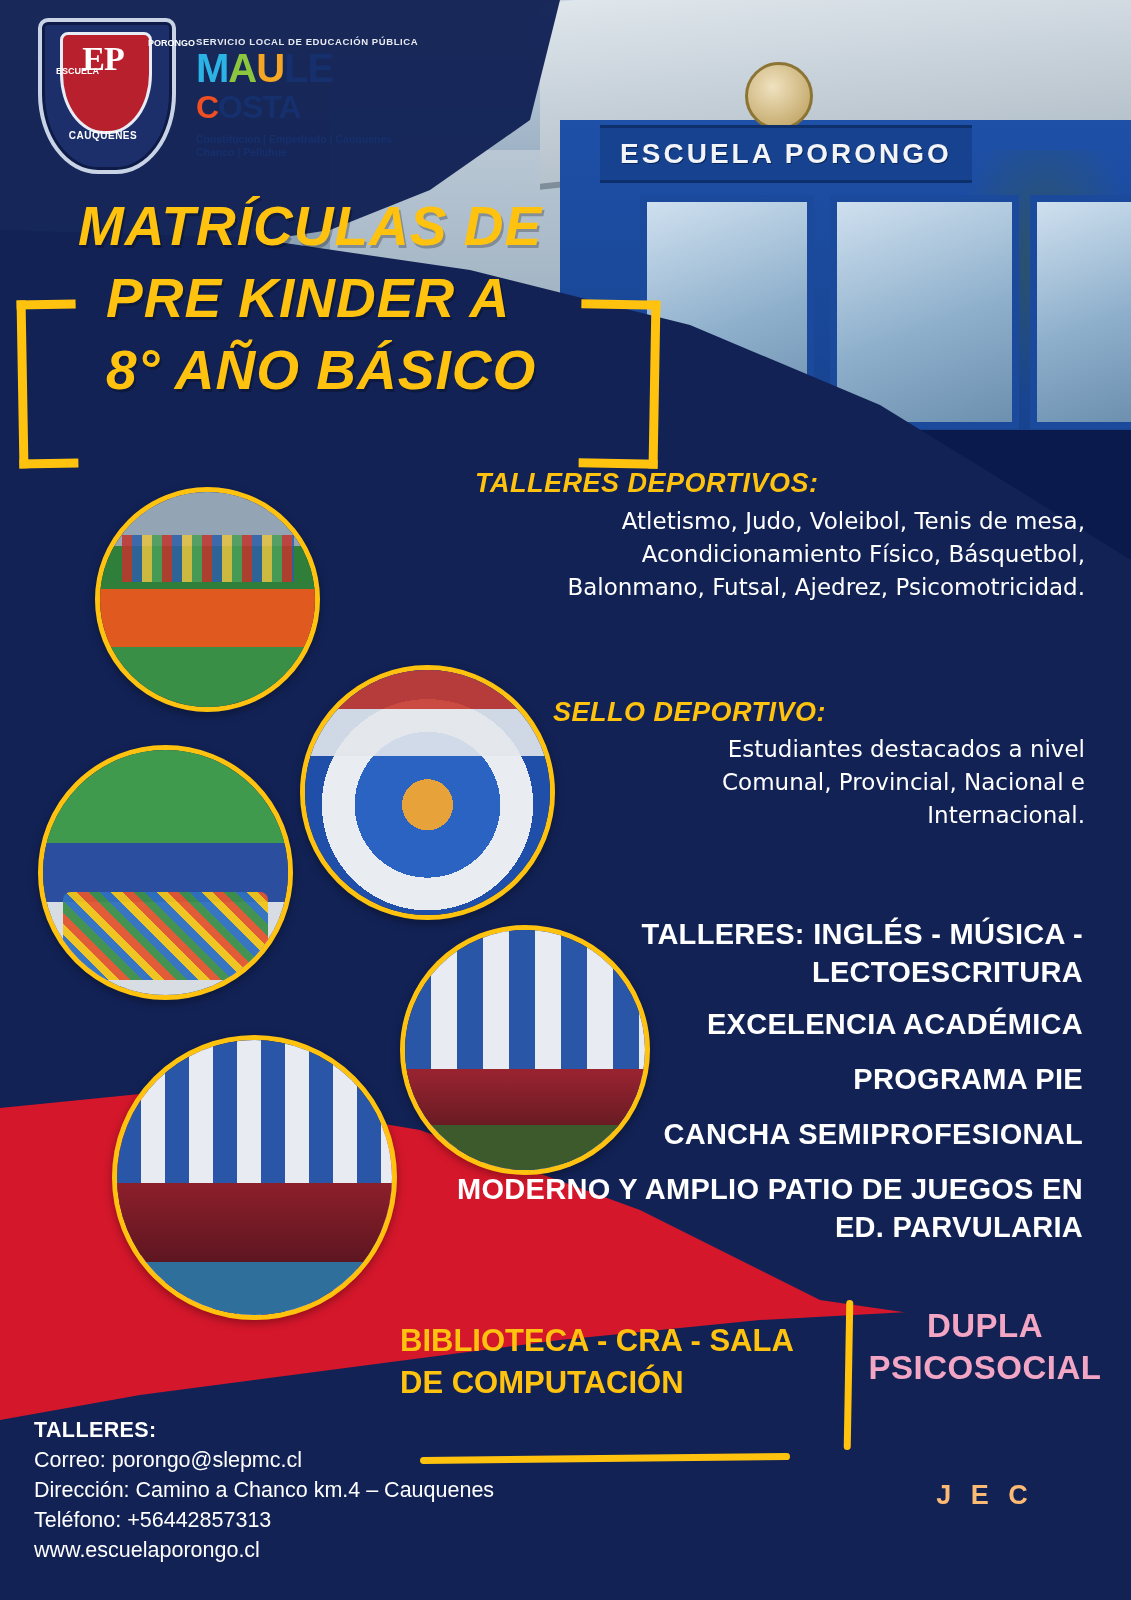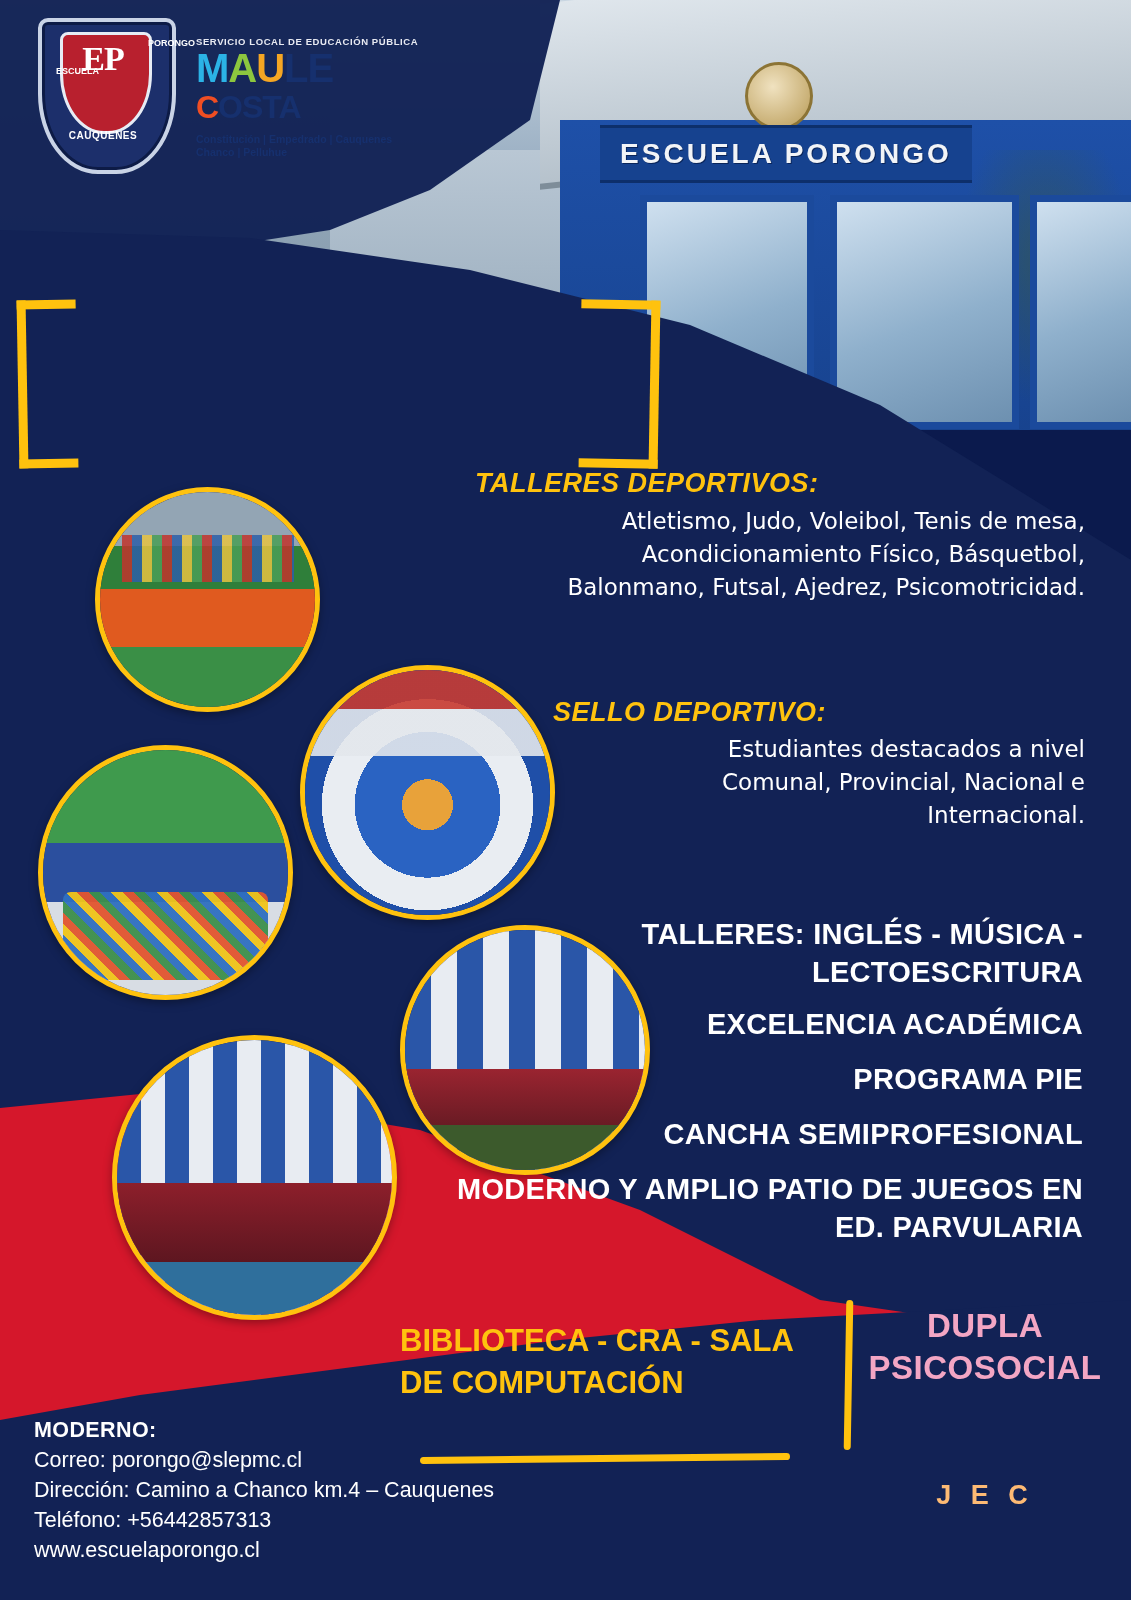--- a/index.html
+++ b/index.html
@@ -312,20 +312,25 @@
     <div class="maule"><span class="m">M</span><span class="a">A</span><span class="u">U</span><span class="l">L</span><span class="e">E</span></div>
     <div class="costa"><span class="c">C</span><span>OSTA</span></div>
     <div class="comunas">
       <div>Constitución | Empedrado | Cauquenes</div>
       <div>Chanco | Pelluhue</div>
     </div>
   </div>
 
   <div class="bracket bracket-l"></div>
   <div class="bracket bracket-r"></div>
+  <div class="title">
+    <span class="l1">MATRÍCULAS DE</span>
+    <span class="l2">PRE KINDER A</span>
+    <span class="l3">8° AÑO BÁSICO</span>
+  </div>
 
   <div class="circ c1">
       <div class="ph ph1"></div>
     </div>
   <div class="circ c2">
       <div class="ph ph2"></div>
     </div>
   <div class="circ c3">
       <div class="ph ph3"></div>
     </div>
@@ -348,20 +353,20 @@
   <div class="big-y" id="b4">CANCHA SEMIPROFESIONAL</div>
   <div class="big-y" id="b5">MODERNO Y AMPLIO PATIO DE JUEGOS EN ED. PARVULARIA</div>
 
   <div class="bib">BIBLIOTECA - CRA - SALA DE COMPUTACIÓN</div>
   <div class="bib-underline"></div>
   <div class="divider-v"></div>
   <div class="dupla">DUPLA PSICOSOCIAL</div>
   <div class="jec">J E C</div>
 
   <div class="contact">
-    <div class="ct">MODERNO:</div>
+    <div class="ct">TALLERES:</div>
     <div>Correo: porongo@slepmc.cl</div>
     <div>Dirección: Camino a Chanco km.4 – Cauquenes</div>
     <div>Teléfono: +56442857313</div>
     <div>www.escuelaporongo.cl</div>
   </div>
 
 </div>
 
 </body></html>

